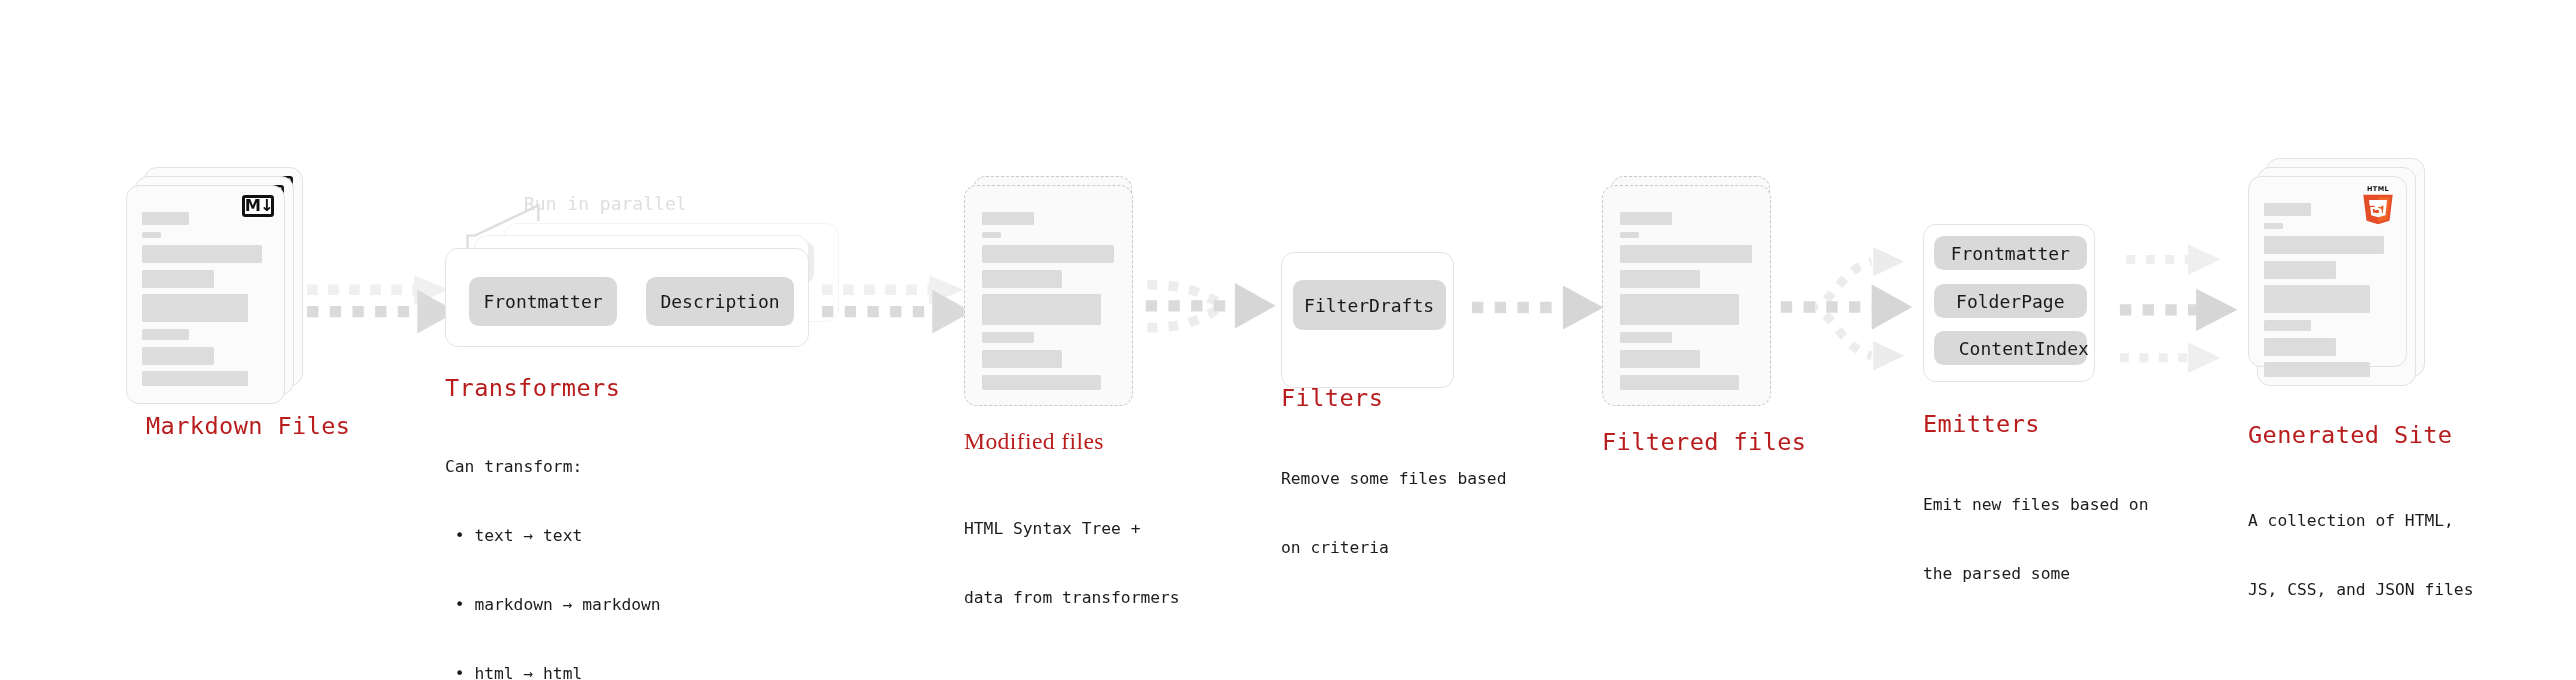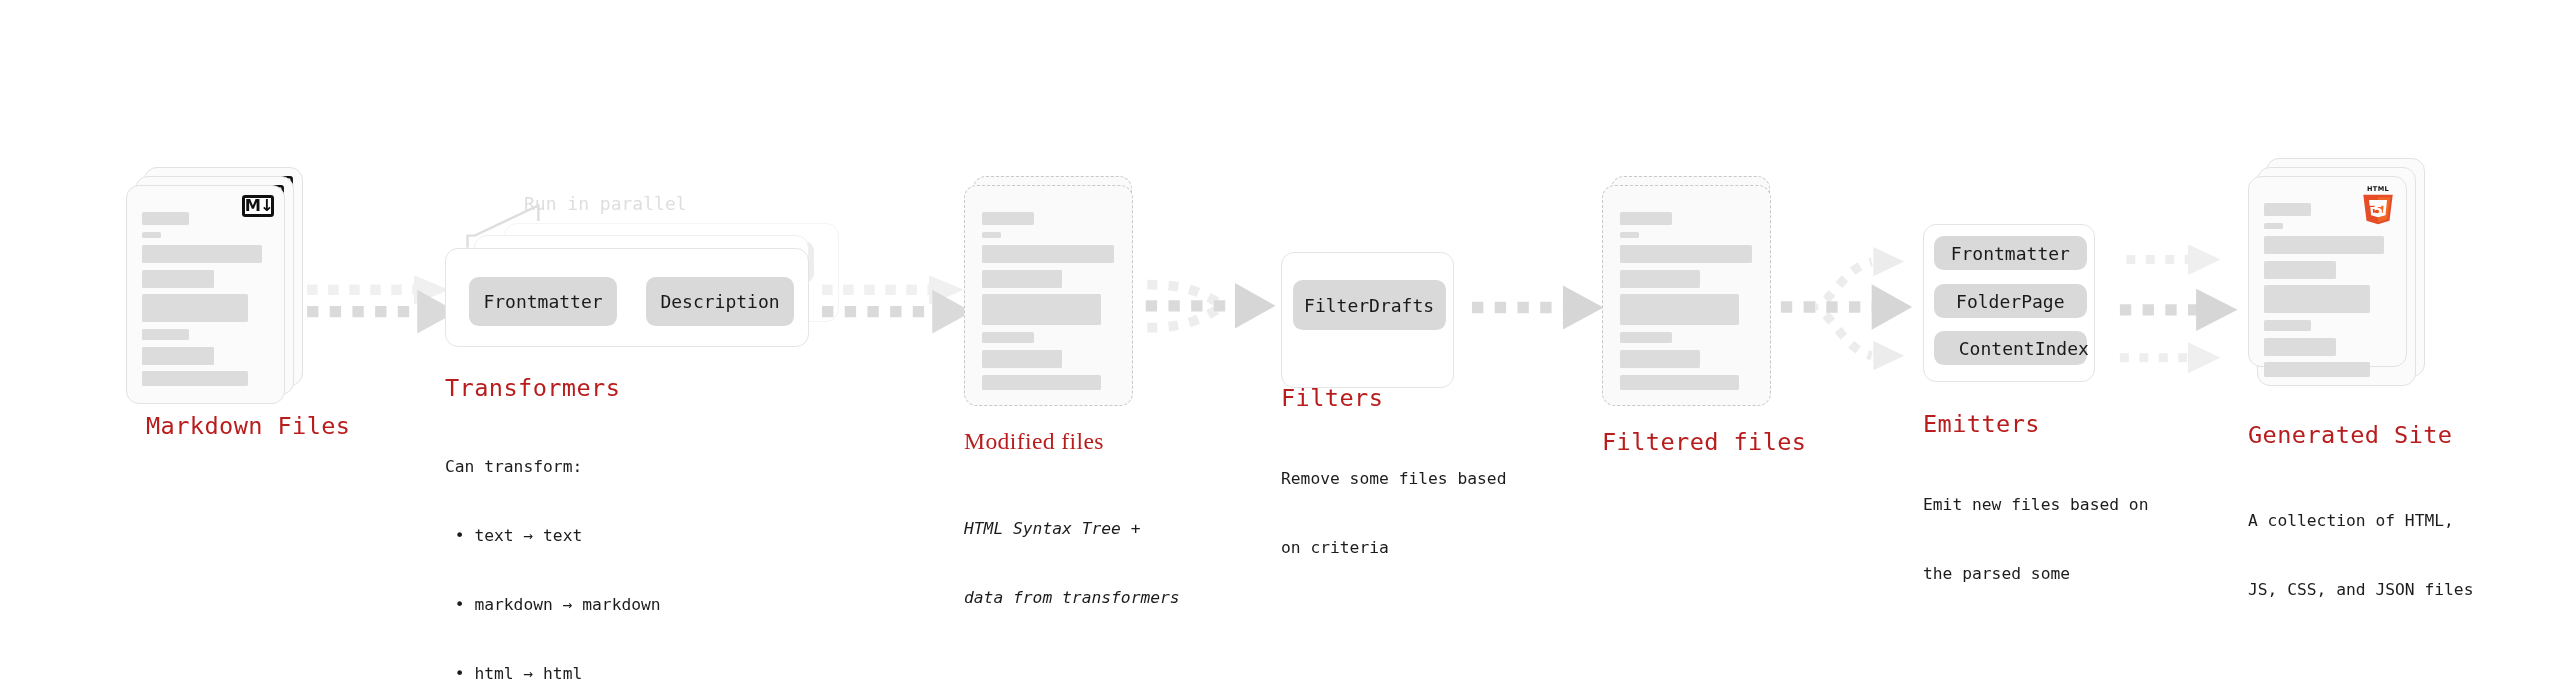--- a/index.html
+++ b/index.html
@@ -211,21 +211,21 @@
         <div class="skel" style="left:17px;top:84px;width:80px;height:18px;"></div>
         <div class="skel" style="left:17px;top:108px;width:119px;height:31px;"></div>
         <div class="skel" style="left:17px;top:146px;width:52px;height:11.4px;"></div>
         <div class="skel" style="left:17px;top:164px;width:80px;height:18px;"></div>
         <div class="skel" style="left:17px;top:189px;width:119px;height:15.4px;"></div>
       </div>
     </div>
   </div>
 
   <div class="caption" style="left:964px;top:428px;font-family:Liberation Serif, serif;">Modified files</div>
-  <div class="subcaption" style="left:964px;top:471px;font-style:italic;">
+  <div class="subcaption" style="left:964px;top:471px;">
     <div>HTML Syntax Tree +</div>
     <div>data from transformers</div>
   </div>
 
   <div class="node" style="left:1136px;top:252px;">
     <svg width="146" height="106" viewBox="0 0 180 130">
       <path d="M14 40 C 60 40, 78 48, 108 66" fill="none" stroke="#ededed" stroke-width="12" stroke-dasharray="12 14"></path>
       <path d="M14 93 C 60 93, 78 84, 108 66" fill="none" stroke="#ededed" stroke-width="12" stroke-dasharray="12 14"></path>
       <line x1="12" y1="66" x2="118" y2="66" stroke="#dadada" stroke-width="14" stroke-dasharray="14 14"></line>
       <polygon points="122,38 172,66 122,94" fill="#d6d6d6"></polygon>

